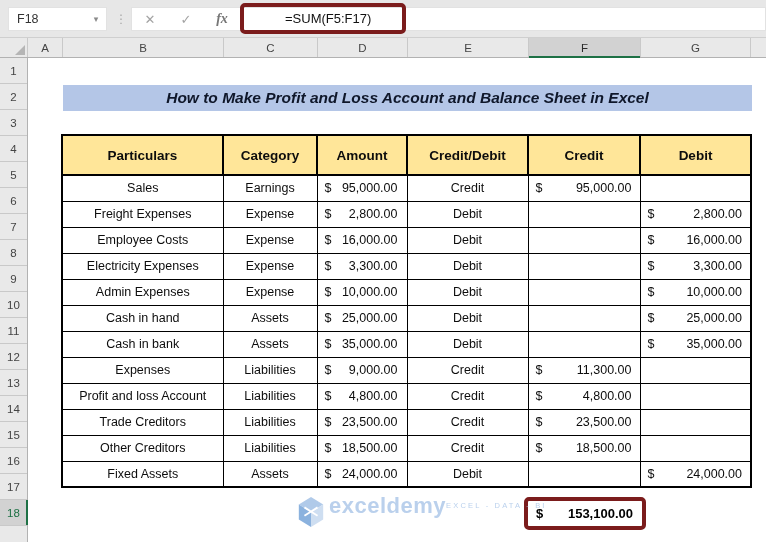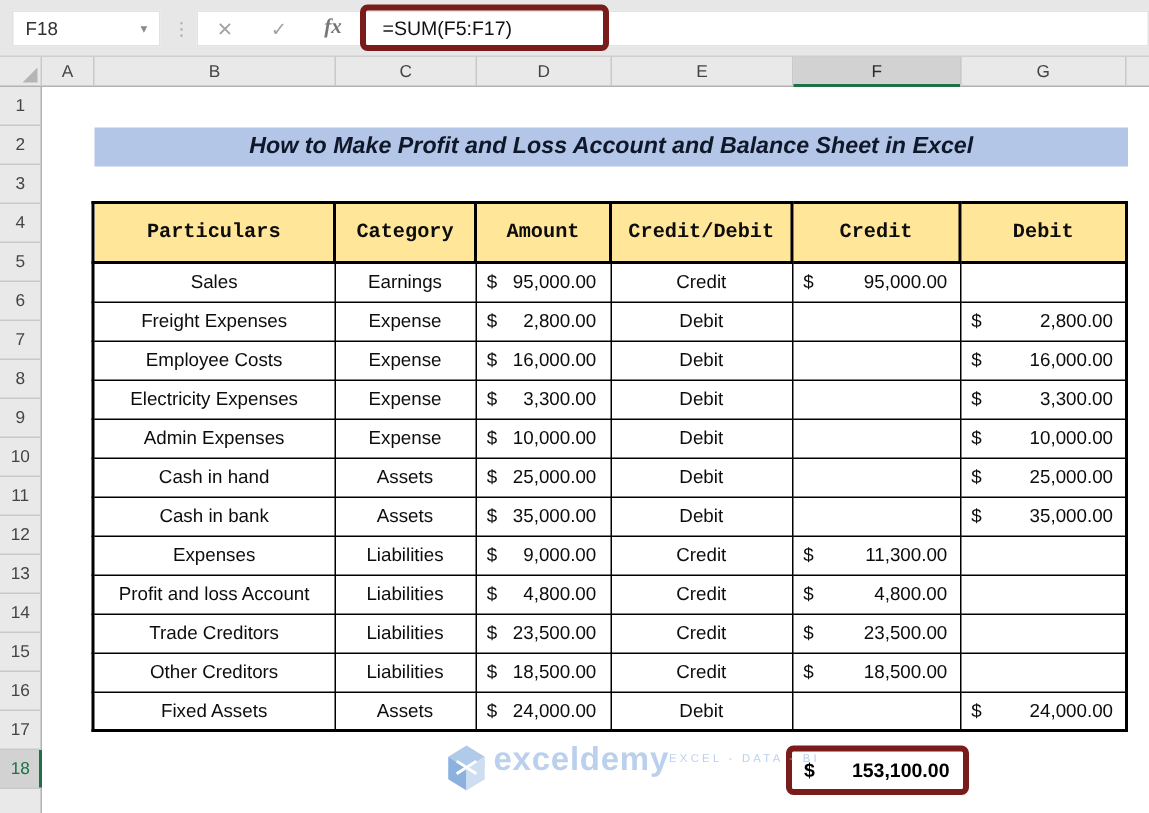--- a/index.html
+++ b/index.html
@@ -14,21 +14,21 @@
   .namebox .nb-val{padding-left:8px;font-size:12.5px;color:#333;flex:1;}
   .namebox .nb-caret{width:20px;text-align:center;font-size:9px;color:#8a8a8a;cursor:pointer;}
   .dots{position:absolute;left:114px;top:7px;height:24px;width:14px;display:flex;align-items:center;
         justify-content:center;color:#a8a8a8;font-size:12px;}
   .fbar{position:absolute;left:131px;top:7px;width:635px;height:24px;background:#fff;
         border:1px solid #e2e2e2;box-sizing:border-box;display:flex;align-items:center;}
   .fbar .fi{width:36px;text-align:center;color:#a3a3a3;font-size:13px;cursor:pointer;}
   .fbar .fi.fx{font-family:"Liberation Serif",serif;font-style:italic;font-weight:bold;color:#777;font-size:14px;}
   .formula-box{position:absolute;left:240px;top:3px;width:166px;height:31px;box-sizing:border-box;
                border:4px solid var(--annotation-red,#7b1c1c);border-radius:5px;
-               display:flex;align-items:center;}
+               display:flex;align-items:center;padding-left:30px;}
   .formula-box .ftext{padding-left:11px;font-size:13px;color:#111;white-space:nowrap;}
 
   
   .colhdr{position:absolute;left:0;top:38px;width:766px;height:20px;display:flex;background:#e9e9e9;
           border-bottom:1px solid #b2b2b2;box-sizing:border-box;font-size:11.5px;color:#444;}
   .ch{display:flex;align-items:center;justify-content:center;border-right:1px solid #c9c9c9;
       box-sizing:border-box;height:100%;cursor:pointer;}
   .ch.corner{width:28px;position:relative;cursor:default;}
   .corner-tri{position:absolute;right:2px;bottom:2px;width:0;height:0;
               border-left:10px solid transparent;border-bottom:10px solid #b5b5b5;}
@@ -58,21 +58,21 @@
              font-weight:bold;font-style:italic;font-size:15.5px;color:#0f172a;cursor:cell;}
 
   table.pl{position:absolute;left:33px;top:76px;border-collapse:collapse;table-layout:fixed;
            background:#fff;border:2.5px solid #000;}
   table.pl col.cb{width:161px}table.pl col.cc{width:94px}table.pl col.cd{width:90px}
   table.pl col.ce{width:121px}table.pl col.cf{width:112px}table.pl col.cg{width:111px}
   table.pl th,table.pl td{border:1.4px solid #000;height:26px;padding:0;box-sizing:border-box;
            font-size:12.5px;color:#0d0d0d;text-align:center;vertical-align:middle;cursor:cell;
            overflow:hidden;white-space:nowrap;}
   table.pl th{background:var(--header-bg,#ffe699);font-size:13.5px;font-weight:bold;
-           border-width:2px;height:40px;font-family:Liberation Mono, monospace;}
+           border-width:2px;height:40px;}
   td.acct .aw{display:flex;align-items:center;justify-content:space-between;padding:0 8px 0 7px;}
   td.amt .aw{padding:0 9px 0 7px;}
 
   .total-box{position:absolute;left:496px;top:439px;width:122px;height:33px;box-sizing:border-box;
              border:4px solid var(--annotation-red,#7b1c1c);border-radius:5px;
              display:flex;align-items:center;justify-content:space-between;
              padding:0 9px 0 8px;font-weight:bold;font-size:13px;color:#000;cursor:cell;}
 
   
   .watermark{position:absolute;left:268px;top:437px;display:flex;align-items:flex-start;gap:3px;

